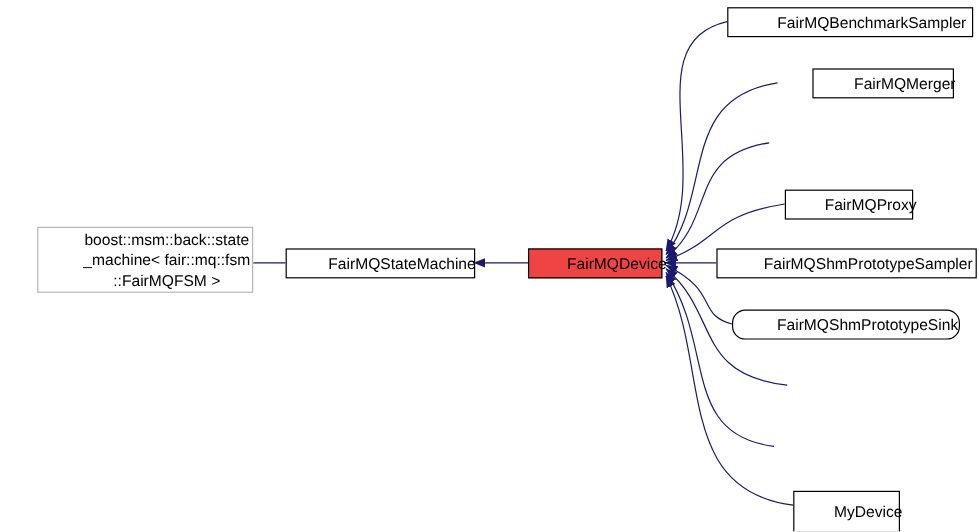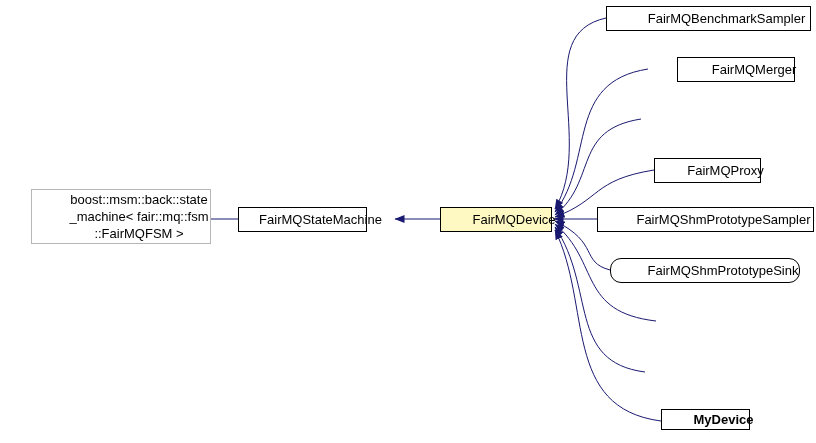--- a/index.html
+++ b/index.html
@@ -25,21 +25,21 @@
     padding-left:36px;
   }
   .node.external{
     border:1px solid #b6b6b6;
     cursor:default;
     white-space:pre-line;
     line-height:17px;
     font-size:13px;
   }
   .node.focus{
-    background:#fef9c3;
+    background:#ef4444;
     cursor:default;
   }
 </style>
 </head>
 <body>
 
 <div id="canvas">
 
   <svg id="edges" width="816" height="443" viewBox="0 0 816 443" xmlns="http://www.w3.org/2000/svg">
     <defs>
@@ -57,32 +57,32 @@
     <path class="edge" d="M610,270 C580,262 600,243 555,221" marker-end="url(#arrow)"></path>
     <path class="edge" d="M656,321 C578,312 600,262 555,224" marker-end="url(#arrow)"></path>
     <path class="edge" d="M645,372 C567,362 596,288 555,227" marker-end="url(#arrow)"></path>
     <path class="edge" d="M661,421 C562,408 592,305 555,230" marker-end="url(#arrow)"></path>
   </svg>
 
   <div class="node external" style="left:7px; top:189px; width:180px; height:55px;margin-left:24px;">boost::msm::back::state
 _machine&lt; fair::mq::fsm
 ::FairMQFSM &gt;</div>
 
-  <div class="node" style="left:238px; top:207px; width:129px; height:25px;">FairMQStateMachine</div>
+  <div class="node" style="left:238px; top:207px; width:158px; height:25px;">FairMQStateMachine</div>
 
   <div class="node focus" style="left:440px; top:207px; width:112px; height:25px;">FairMQDevice</div>
 
   <div class="node" style="left:606px; top:6px; width:205px; height:25px;">FairMQBenchmarkSampler</div>
 
   <div class="node" style="left:648px; top:57px; width:118px; height:25px;margin-left:29px;">FairMQMerger</div>
 
 
   <div class="node" style="left:597px; top:207px; width:217px; height:25px;">FairMQShmPrototypeSampler</div>
 
   <div class="node" style="left:654px; top:158px; width:107px; height:25px;">FairMQProxy</div>
 
   <div class="node" style="left:610px; top:258px; width:190px; height:25px;border-radius:11px;">FairMQShmPrototypeSink</div>
 
 
 
-  <div class="node" style="left:661px; top:409px; width:89px; height:21px;font-weight:bold;">MyDevice</div>
+  <div class="node" style="left:661px; top:409px; width:89px; height:35px;">MyDevice</div>
 
 </div>
 
 </body></html>

